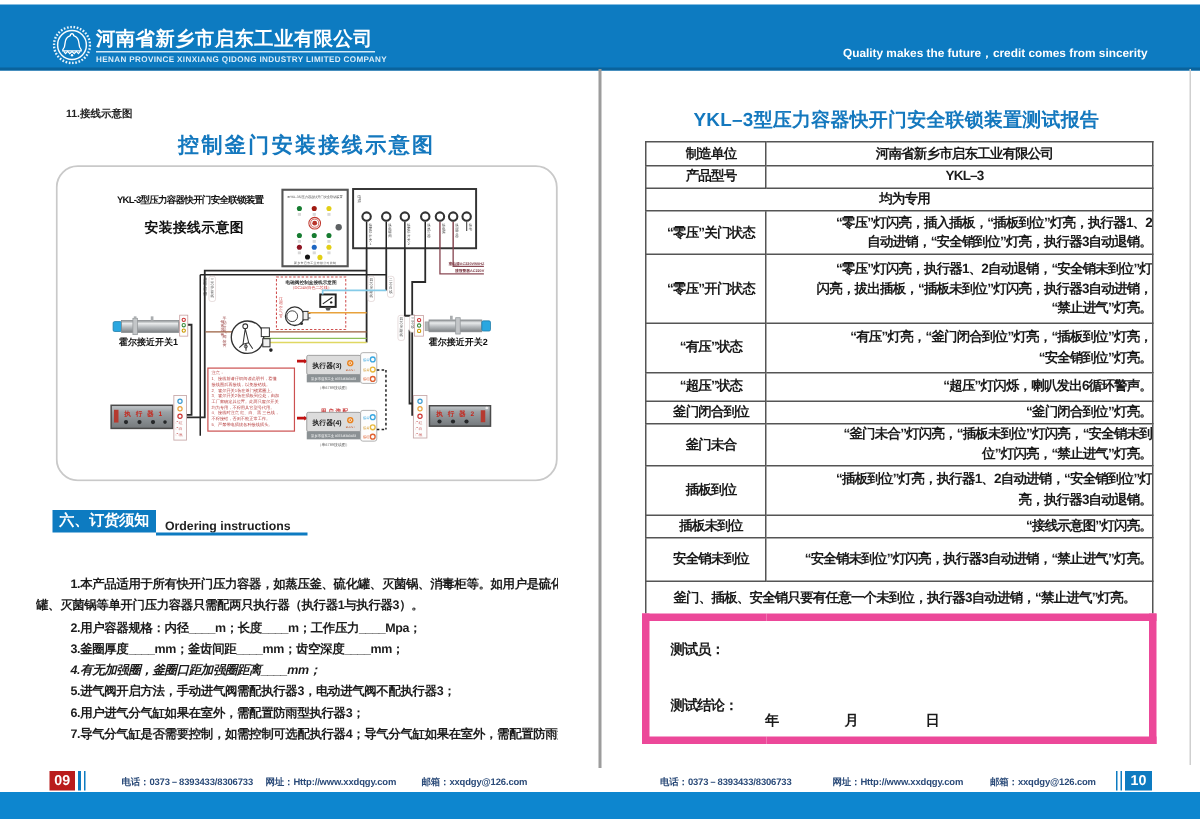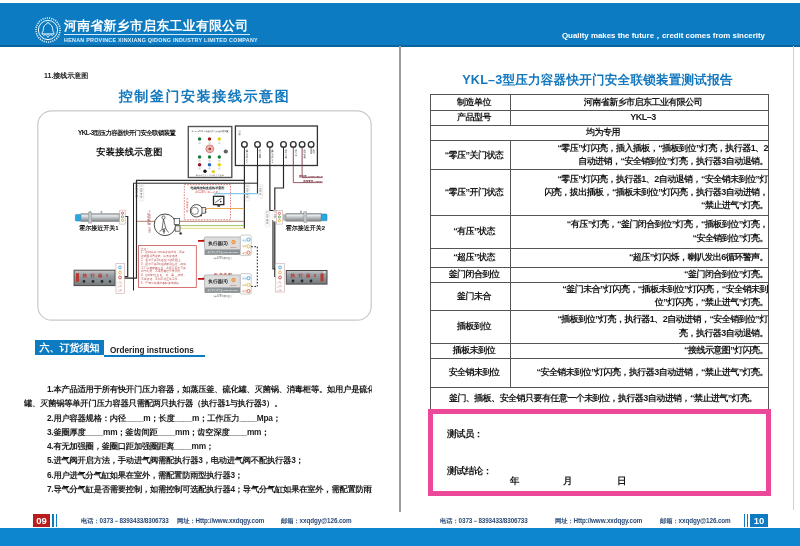--- a/index.html
+++ b/index.html
@@ -350,21 +350,21 @@
 
   <div class="abs" style="left:110px;top:345.5px;font-size:8.2px;font-weight:bold;color:#222;">Ordering instructions</div>
 
   <div class="abs" style="left:104px;top:355px;width:101px;height:1.8px;background:#0d7bc1;"></div>
 
   <div class="abs" style="left:24px;top:382px;width:348px;font-size:8.3px;font-weight:bold;color:#1c1c1c;line-height:14.3px;white-space:nowrap;overflow:hidden;letter-spacing:-0.25px;">
     <div style="padding-left:23px;">1.本产品适用于所有快开门压力容器，如蒸压釜、硫化罐、灭菌锅、消毒柜等。如用户是硫化</div>
     <div>罐、灭菌锅等单开门压力容器只需配两只执行器（执行器1与执行器3）。</div>
     <div style="padding-left:23px;">2.用户容器规格：内径____m；长度____m；工作压力____Mpa；</div>
     <div style="padding-left:23px;">3.釜圈厚度____mm；釜齿间距____mm；齿空深度____mm；</div>
-    <div style="padding-left:23px;">4.有无加强圈，釜圈口距加强圈距离____mm；</div>
+    <div style="padding-left:23px;font-style:italic;">4.有无加强圈，釜圈口距加强圈距离____mm；</div>
     <div style="padding-left:23px;">5.进气阀开启方法，手动进气阀需配执行器3，电动进气阀不配执行器3；</div>
     <div style="padding-left:23px;">6.用户进气分气缸如果在室外，需配置防雨型执行器3；</div>
     <div style="padding-left:23px;">7.导气分气缸是否需要控制，如需控制可选配执行器4；导气分气缸如果在室外，需配置防雨型</div>
   </div>
 
   <div class="abs" style="left:400px;top:72px;width:395px;text-align:center;color:#1478be;font-size:12.6px;font-weight:bold;letter-spacing:0.2px;">YKL–3型压力容器快开门安全联锁装置测试报告</div>
 
   <div id="tablebox" class="abs" style="left:428px;top:94px;width:338px;">
   <table style="border-collapse:collapse;width:338px;table-layout:fixed;font-family:'Liberation Sans',sans-serif;">
     <colgroup>

